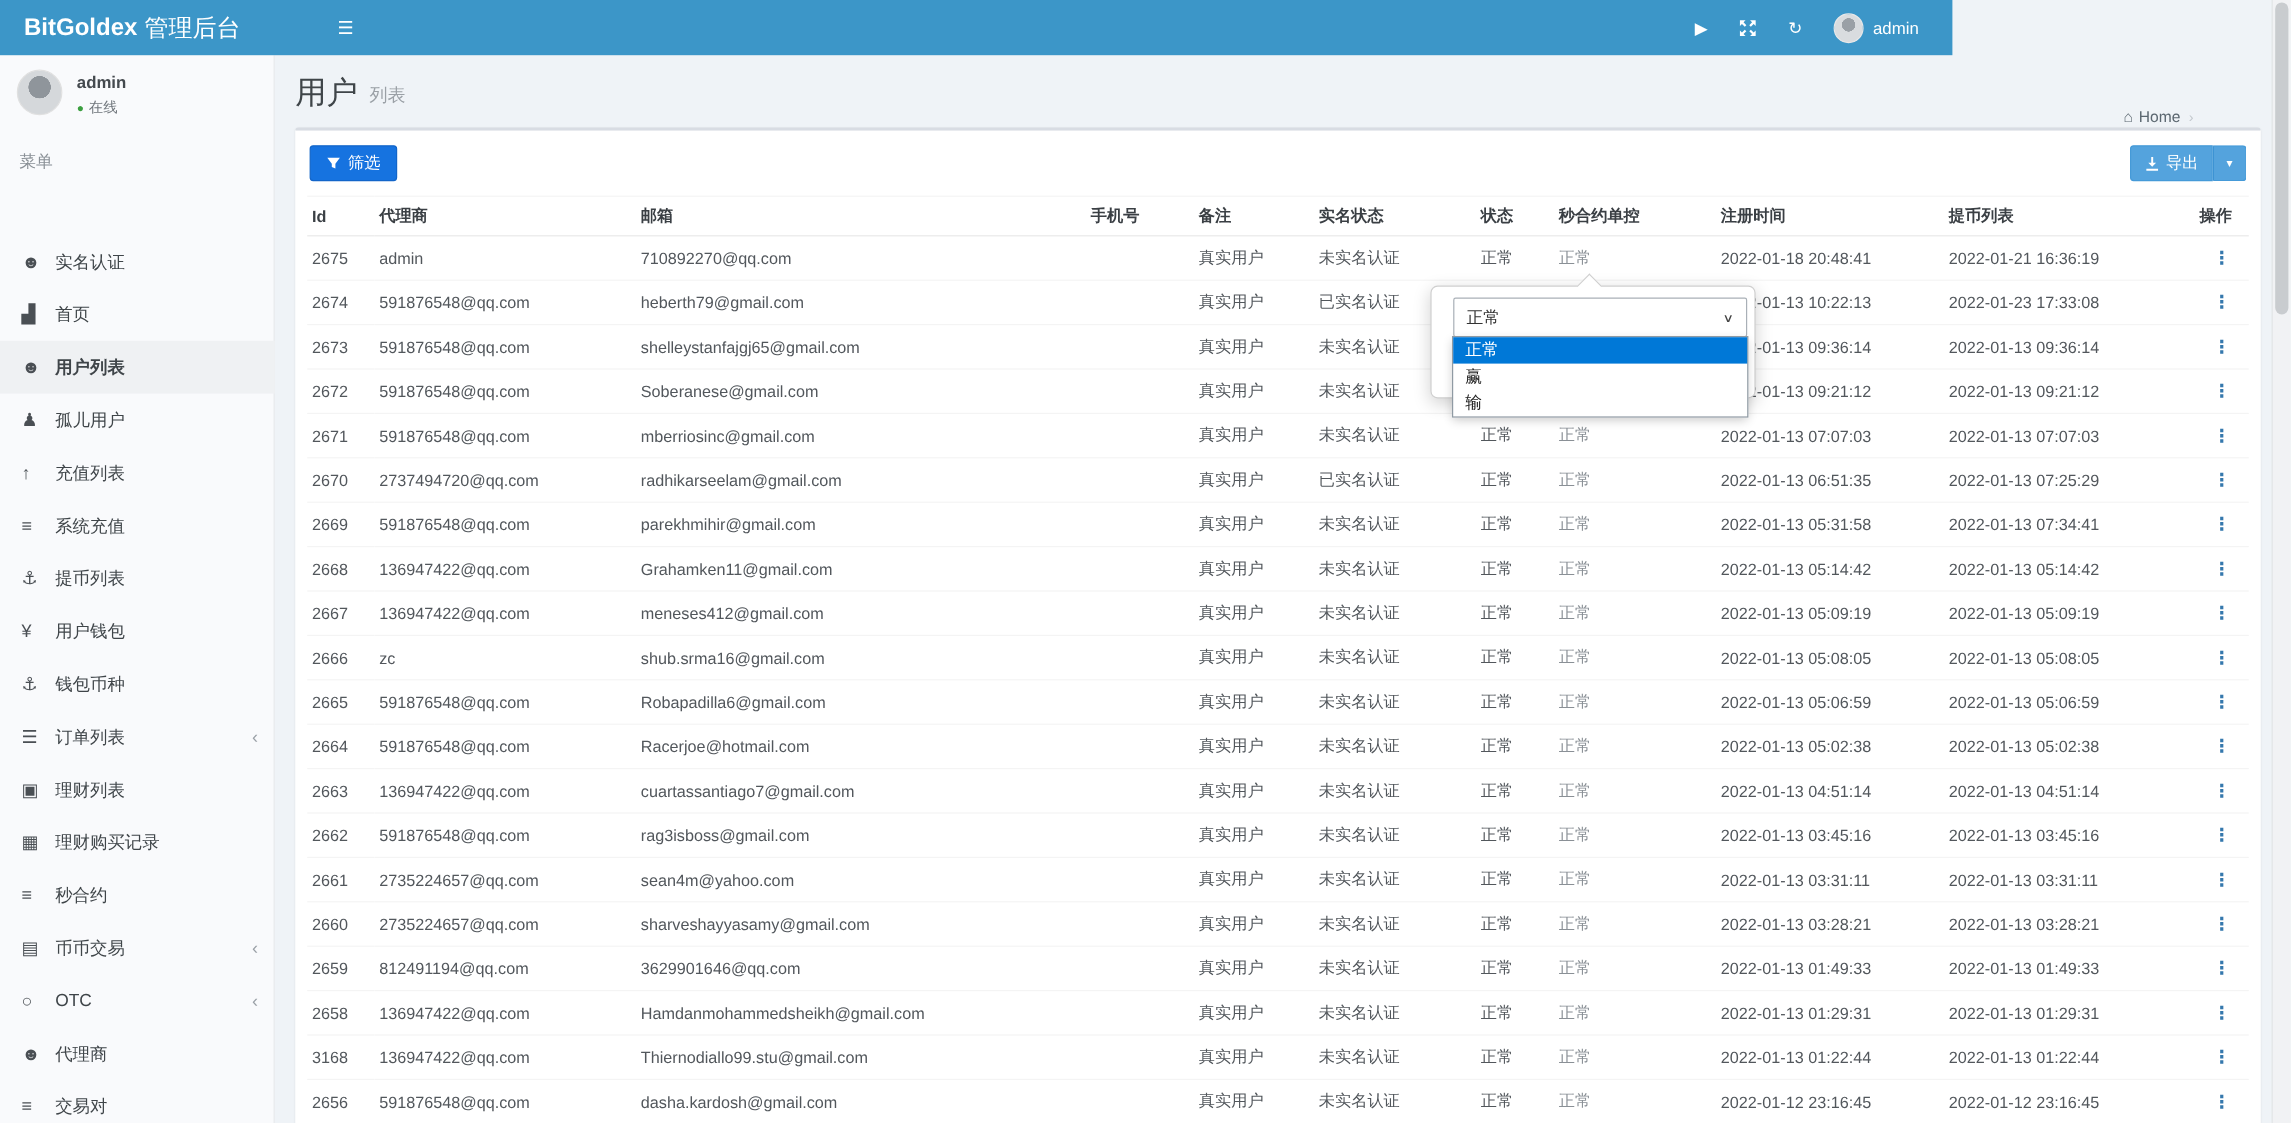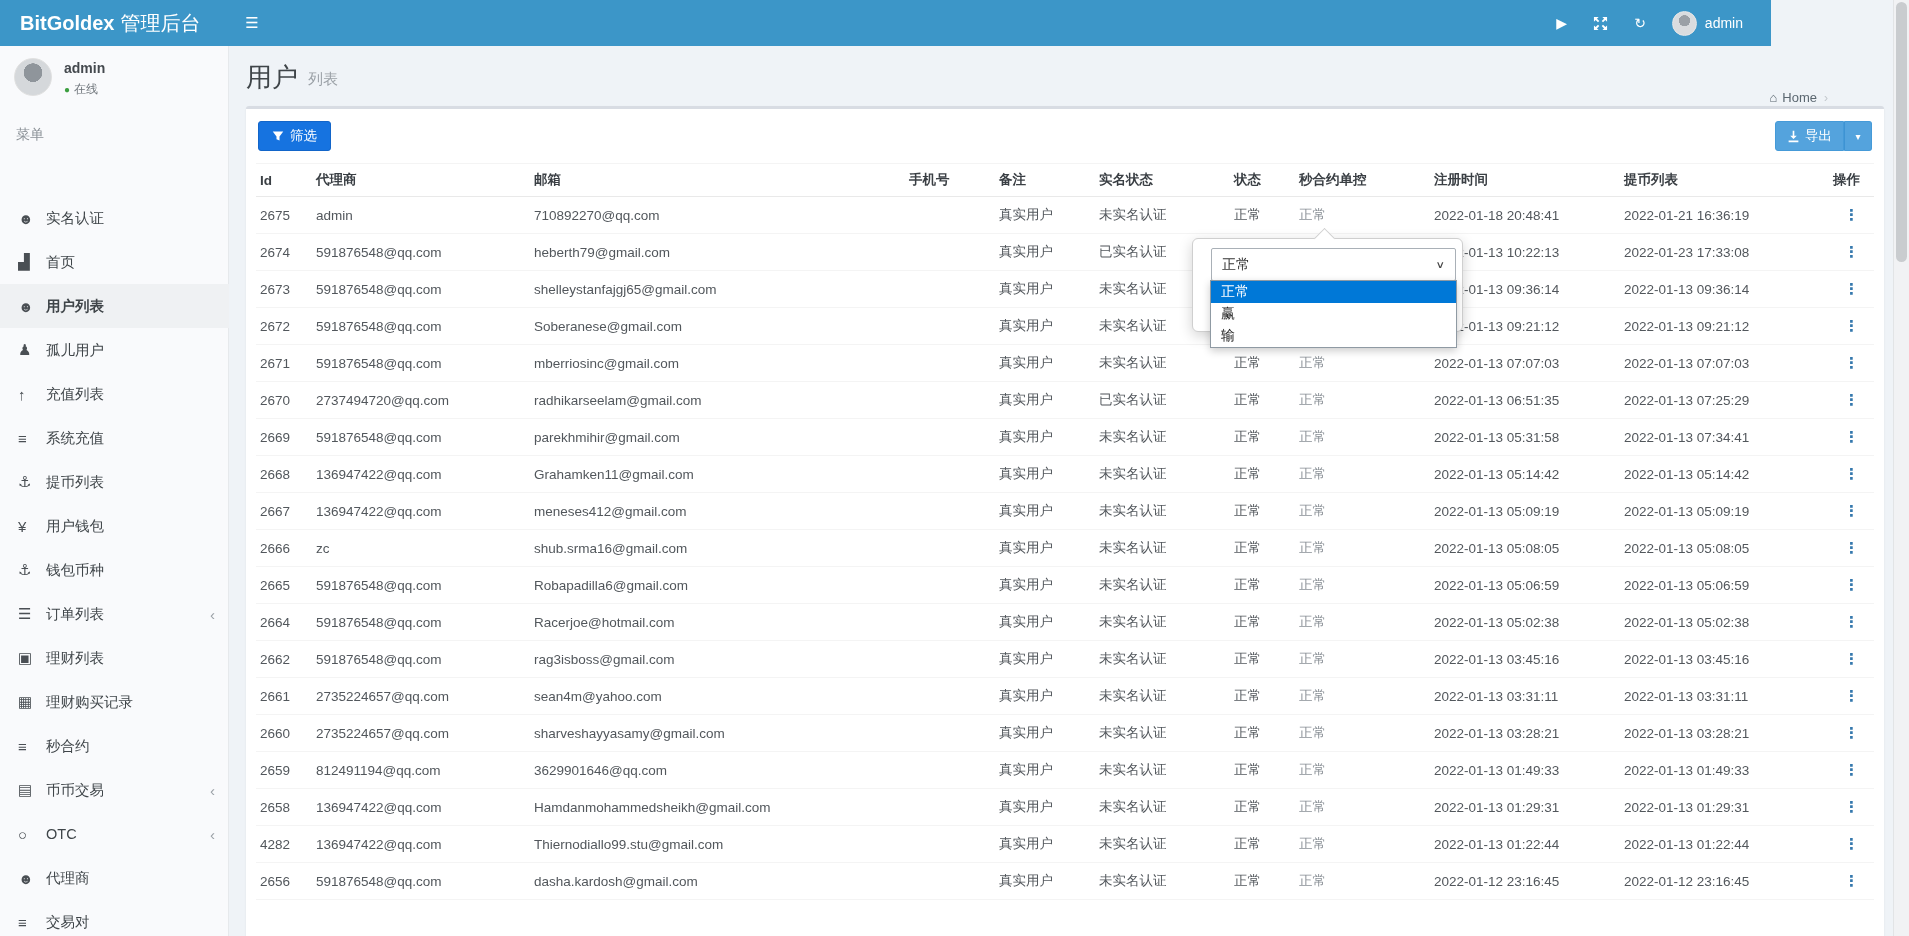--- a/index.html
+++ b/index.html
@@ -1,21 +1,21 @@
 <!DOCTYPE html>
 <html><head>
 <meta charset="utf-8">
 <style>
   * { margin:0; padding:0; box-sizing:border-box; }
   html,body { width:1909px; height:936px; overflow:hidden; }
   body { font-family:"Liberation Sans","DejaVu Sans",sans-serif; background:#eff3f7; color:#52575c; }
   #screen { position:relative; width:1909px; height:936px; overflow:hidden; }
 
   
-  .topbar { position:absolute; top:0; left:0; width:1771px; height:46px; background:#3c96c8; display:flex; align-items:center; z-index:30; }
+  .topbar { position:absolute; top:0; left:0; width:1627px; height:46px; background:#3c96c8; display:flex; align-items:center; z-index:30;gap:36px; }
   .brand { width:229px; height:46px; display:flex; align-items:center; padding-left:20px; color:#fff; font-size:20px; white-space:nowrap; }
   .brand b { font-weight:bold; margin-right:6px; }
   .hamburger { width:46px; height:46px; display:flex; align-items:center; justify-content:center; color:#fff; font-size:15px; cursor:pointer; }
   .topbar-right { margin-left:auto; display:flex; align-items:center; gap:26px; padding-right:28px; }
   .tb-ico { color:#fff; font-size:14px; cursor:pointer; display:flex; align-items:center; }
   .tb-ico svg { display:block; }
   .tb-user { display:flex; align-items:center; gap:8px; color:#fff; font-size:14px; cursor:pointer; }
   .avatar-sm { width:25px; height:25px; border-radius:50%; background:radial-gradient(circle at 50% 38%, #9aa0a6 0 30%, #d9dcdf 31% 100%); border:1px solid #e8e8e8; }
 
   
@@ -403,20 +403,33 @@
               <td></td>
               <td>真实用户</td>
               <td>未实名认证</td>
               <td class="stat">正常</td>
               <td class="ctl">正常</td>
               <td>2022-01-13 05:02:38</td>
               <td>2022-01-13 05:02:38</td>
               <td class="r"><span class="dots">⋮</span></td>
             </tr>
             <tr>
+              <td>2663</td>
+              <td>136947422@qq.com</td>
+              <td>cuartassantiago7@gmail.com</td>
+              <td></td>
+              <td>真实用户</td>
+              <td>未实名认证</td>
+              <td class="stat">正常</td>
+              <td class="ctl">正常</td>
+              <td>2022-01-13 04:51:14</td>
+              <td>2022-01-13 04:51:14</td>
+              <td class="r"><span class="dots">⋮</span></td>
+            </tr>
+            <tr>
               <td>2662</td>
               <td>591876548@qq.com</td>
               <td>rag3isboss@gmail.com</td>
               <td></td>
               <td>真实用户</td>
               <td>未实名认证</td>
               <td class="stat">正常</td>
               <td class="ctl">正常</td>
               <td>2022-01-13 03:45:16</td>
               <td>2022-01-13 03:45:16</td>
@@ -468,21 +481,21 @@
               <td></td>
               <td>真实用户</td>
               <td>未实名认证</td>
               <td class="stat">正常</td>
               <td class="ctl">正常</td>
               <td>2022-01-13 01:29:31</td>
               <td>2022-01-13 01:29:31</td>
               <td class="r"><span class="dots">⋮</span></td>
             </tr>
             <tr>
-              <td>4282</td>
+              <td>3168</td>
               <td>136947422@qq.com</td>
               <td>Thiernodiallo99.stu@gmail.com</td>
               <td></td>
               <td>真实用户</td>
               <td>未实名认证</td>
               <td class="stat">正常</td>
               <td class="ctl">正常</td>
               <td>2022-01-13 01:22:44</td>
               <td>2022-01-13 01:22:44</td>
               <td class="r"><span class="dots">⋮</span></td>

